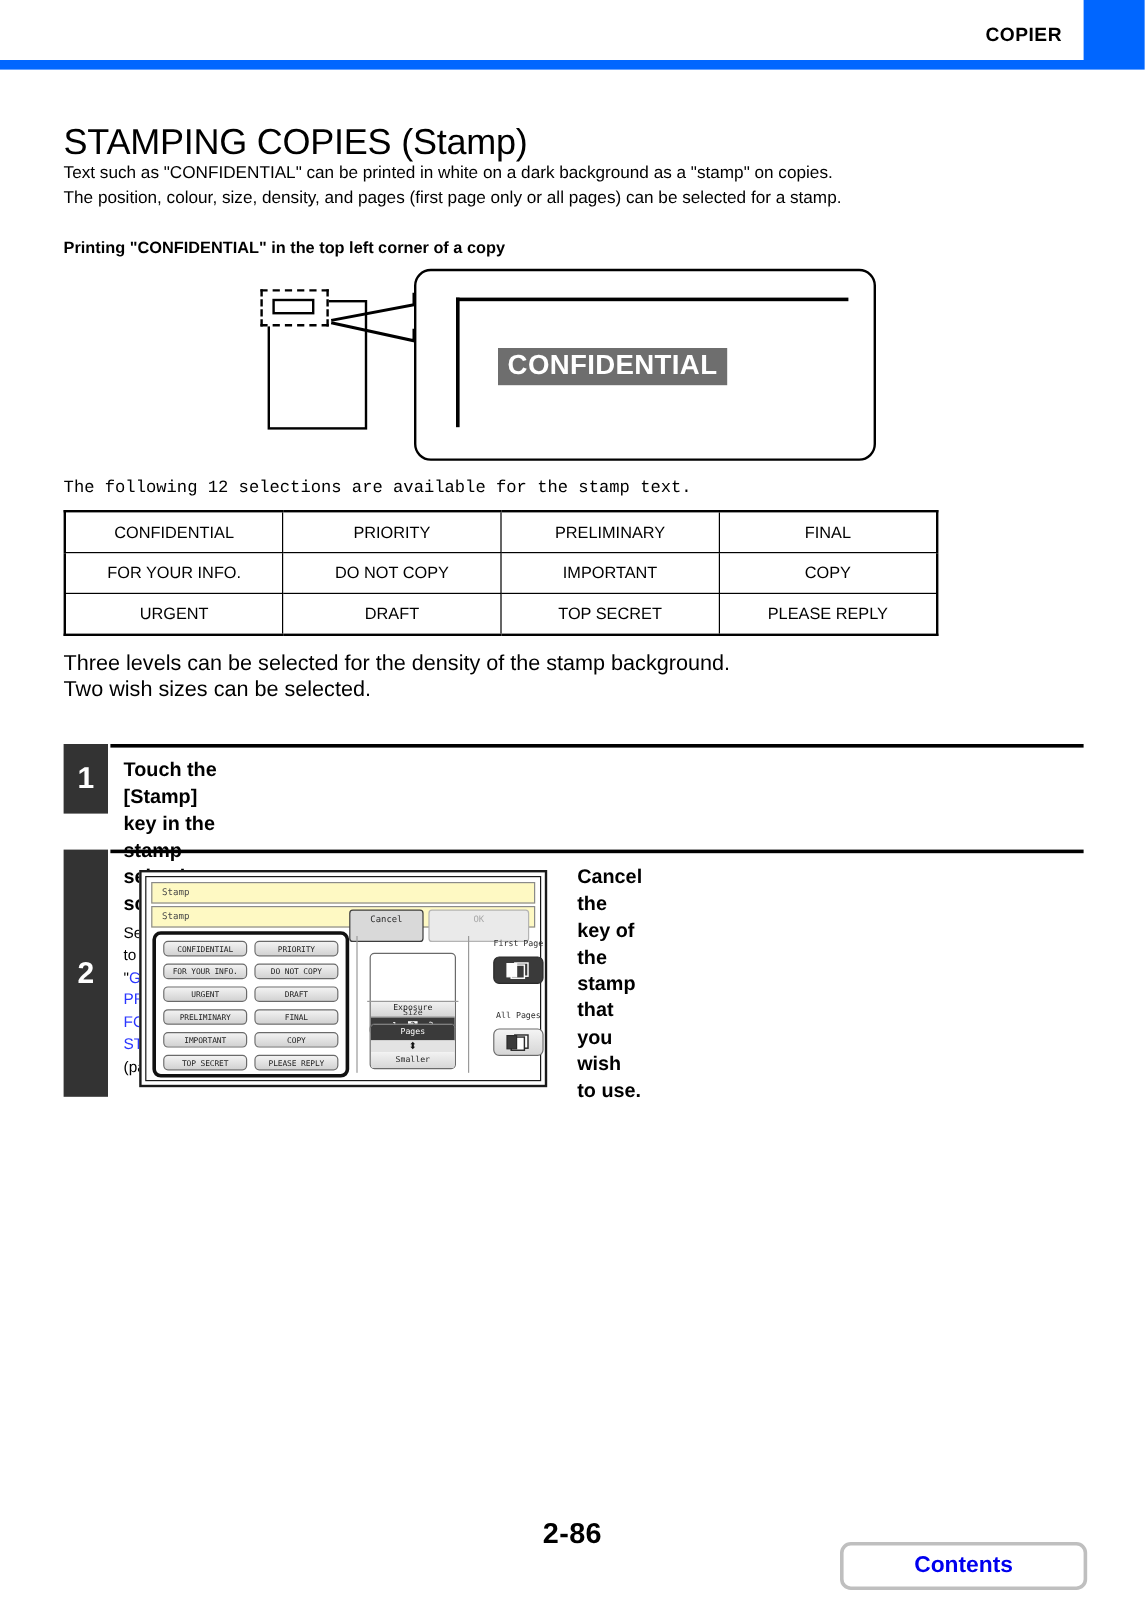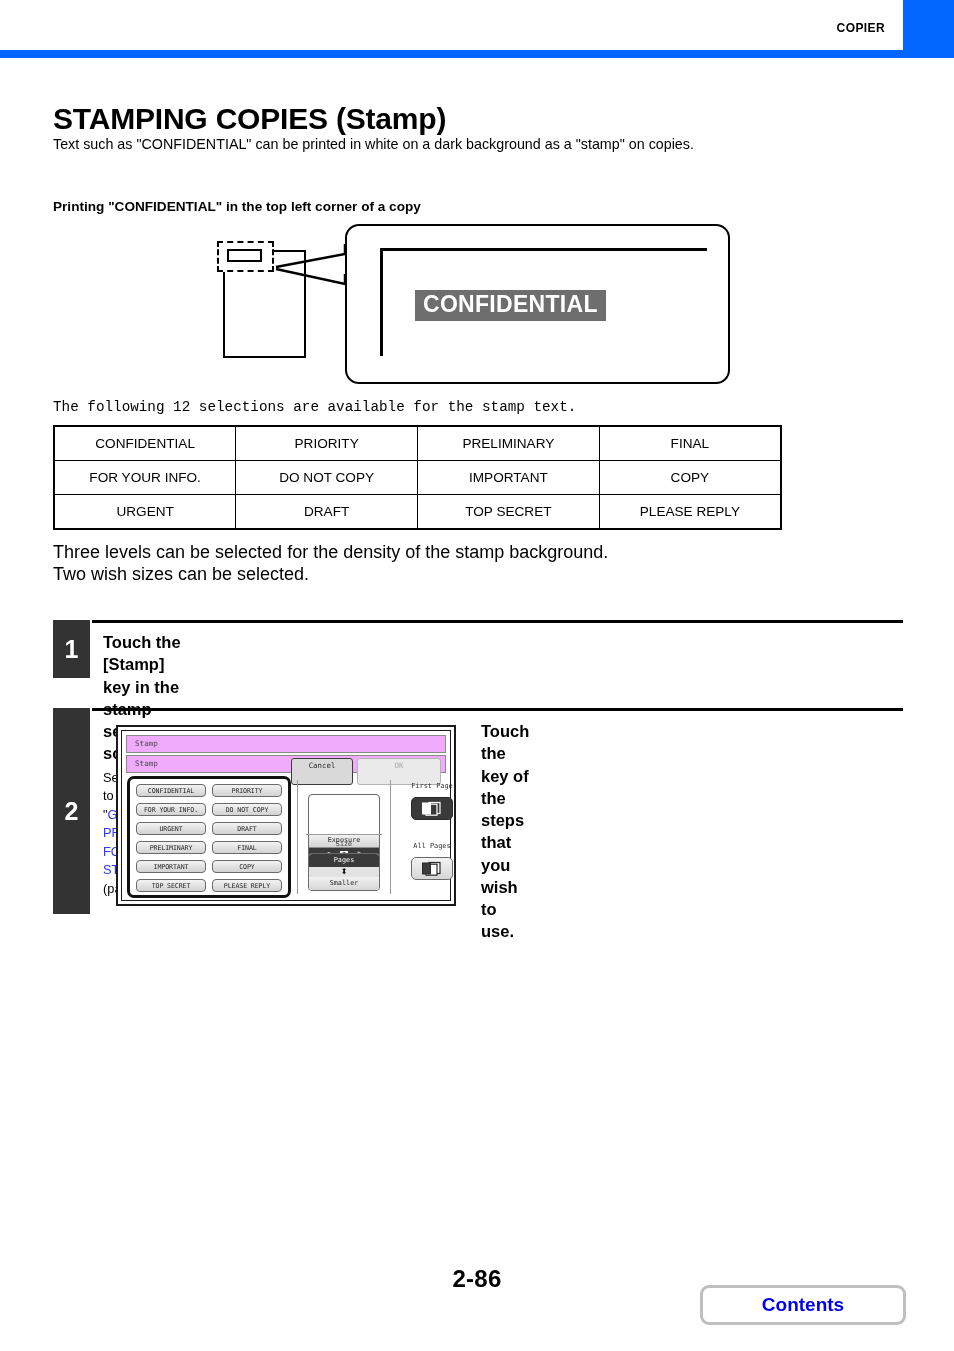--- a/index.html
+++ b/index.html
@@ -25,39 +25,39 @@
   .header-blue-block {
     position: absolute;
     right: 0; top: 0;
     width: 51px; height: 50px;
     background: #0066ff;
   }
   .header-title {
     position: absolute;
     right: 69px;
     top: 22px;
-    font-size: 12px;
+    font-size: 16px;
     font-weight: bold;
     letter-spacing: .4px;
     line-height: 1;
     text-align: right;
   }
   .header-rule {
     position: absolute;
     left: 0; top: 50px;
     width: 954px; height: 8px;
     background: #0066ff;
   }
 
   
   .page-title {
     position: absolute;
     left: 53px; top: 82px;
     font-size: 30px;
-    font-weight: bold;
+    font-weight: normal;
     letter-spacing: -0.2px;
     line-height: 1.1;
     white-space: nowrap;
   }
   .intro {
     position: absolute;
     left: 53px; top: 134px;
     width: 830px;
     font-size: 14.3px;
     line-height: 21px;
@@ -252,21 +252,21 @@
   .lcd-row {
     position: relative;
     border: 1px solid #8a8a8a;
     box-sizing: border-box;
     height: 18px;
     font-family: "DejaVu Sans Mono", monospace;
     font-size: 7.6px;
     color: #4a4a4a;
     line-height: 16px;
     padding-left: 8px;
-    background: #f0abfc;
+    background: #fef9c3;
   }
   .lcd-row.second { margin-top: 2px; }
   .lcd-btn-top {
     position: absolute;
     top: 1.5px;
     height: 27px;
     line-height: 13px;
     text-align: center;
     font-family: "DejaVu Sans Mono", monospace;
     font-size: 7.4px;
@@ -476,20 +476,21 @@
 <div class="header">
   <div class="header-blue-block"></div>
   <div class="header-title">COPIER</div>
 </div>
 <div class="header-rule"></div>
 
 <h1 class="page-title">STAMPING COPIES (Stamp)</h1>
 
 <div class="intro">
   <div>Text such as "CONFIDENTIAL" can be printed in white on a dark background as a "stamp" on copies.</div>
+  <div>The position, colour, size, density, and pages (first page only or all pages) can be selected for a stamp.</div>
 </div>
 
 <div class="subhead">Printing "CONFIDENTIAL" in the top left corner of a copy</div>
 
 <div class="figure">
   <svg class="fig-lead-svg" viewBox="0 0 540 168">
     <polyline points="66,45 135,32 135,22" fill="none" stroke="#000" stroke-width="2.5"></polyline>
     <polyline points="66,47 135,62 135,52" fill="none" stroke="#000" stroke-width="2.5"></polyline>
   </svg>
   <div class="fig-page"></div>
@@ -538,21 +539,21 @@
   <div class="step-body">
     <div class="step-heading">Touch the [Stamp] key in the stamp selection screen.</div>
     <div class="step-sub"><span>See steps 1 to 4 of "</span><span class="link">GENERAL PROCEDURE FOR USING STAMP</span><span>" (page 2-81).</span></div>
   </div>
 </div>
 
 <div class="step" id="step2">
   <div class="step-rule"></div>
   <div class="step-badge">2</div>
   <div class="step-body">
-    <div class="step-heading">Touch the key of the steps that you</div>
+    <div class="step-heading">Cancel the key of the stamp that you</div>
     <div class="step-heading">wish to use.</div>
   </div>
 </div>
 
 <div class="lcd">
   <div class="lcd-inner">
 
     <div class="lcd-row">
       <span>Stamp</span>
     </div>

